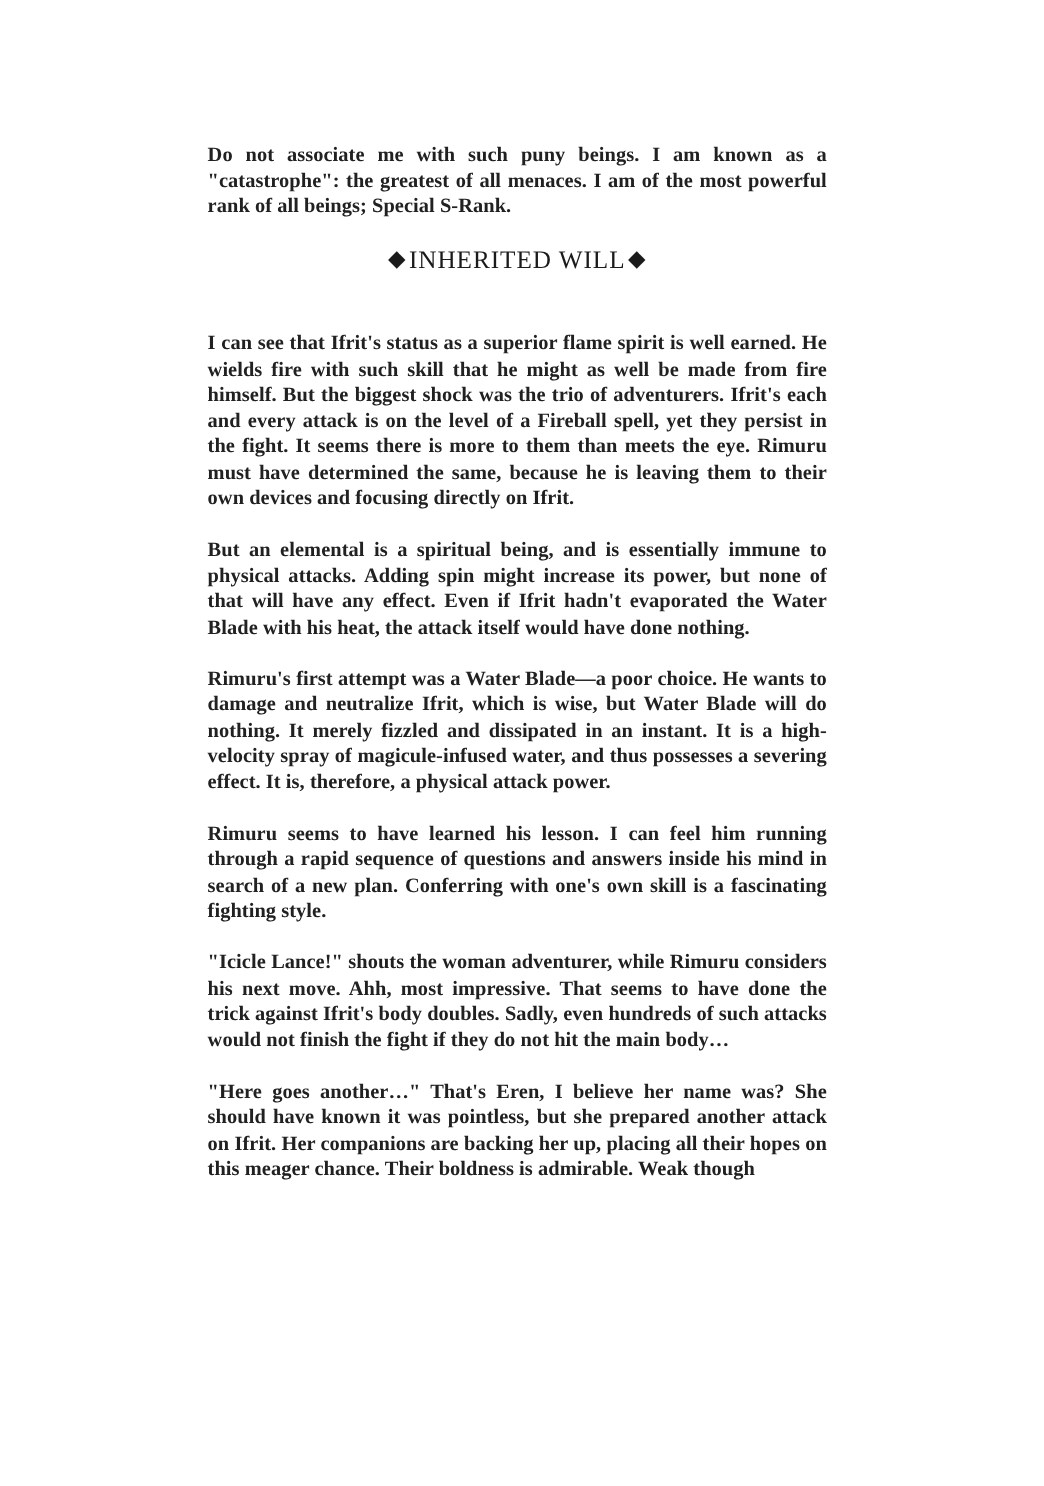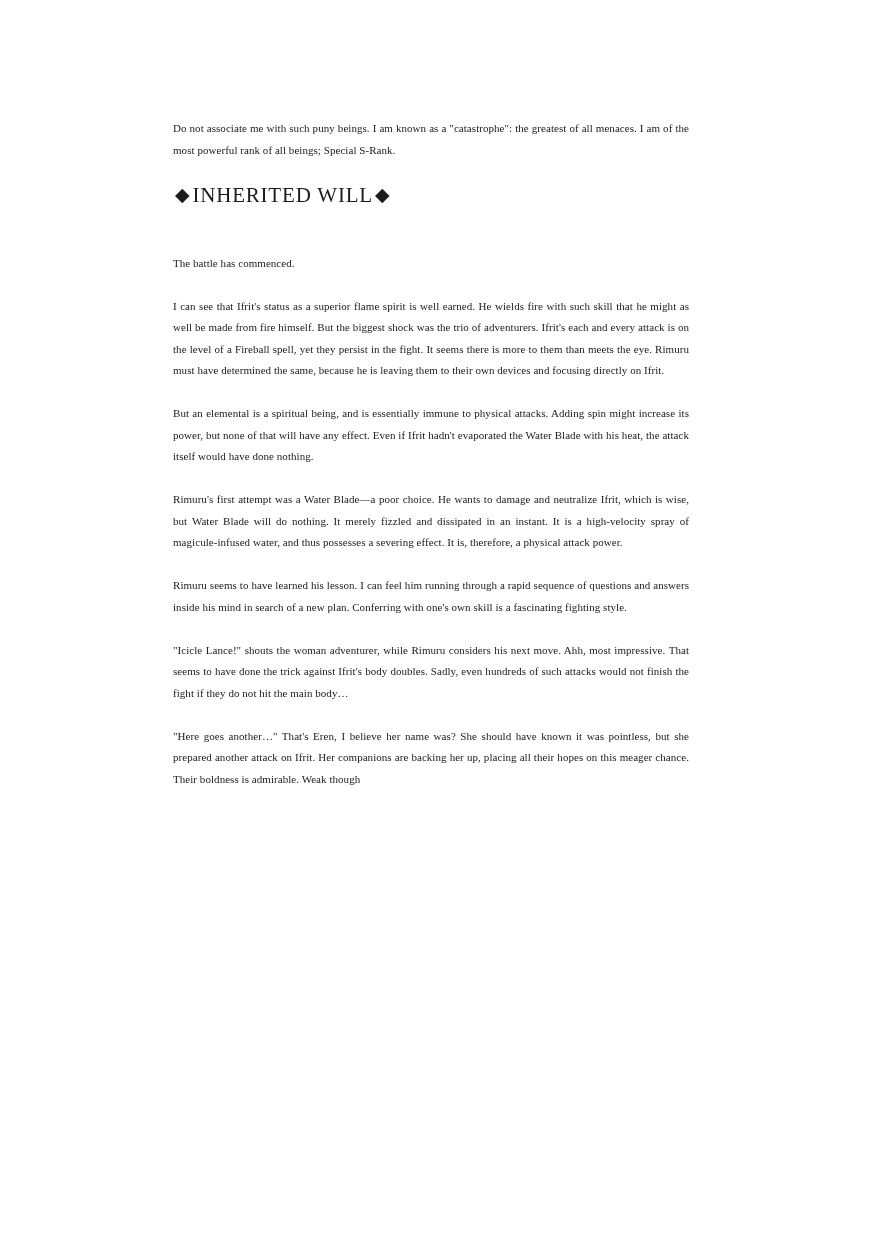--- a/index.html
+++ b/index.html
@@ -17,33 +17,35 @@
     color: #212121;
   }
   .text-column {
     position: absolute;
     left: 173px;
     top: 118px;
     width: 516px;
   }
   .para {
     margin: 0 0 21.5px 0;
-    font-size: 11px;
+    font-size: 17px;
     line-height: 21.5px;
     text-align: justify;
     letter-spacing: 0.05px;
+    font-weight: bold;
   }
   .para em {
     font-style: italic;
   }
   .chapter-heading {
     margin: 21px 0 45px 0;
     font-size: 21px;
     line-height: 24px;
     font-weight: normal;
+    text-align: center;
     letter-spacing: 0.8px;
     color: #1b1b1b;
   }
   .chapter-heading .diamond {
     font-size: 19px;
     padding: 0 2px;
     position: relative;
     top: -1px;
   }
 </style>
@@ -51,21 +53,20 @@
 <body>
 
 <div class="page">
   <div class="text-column">
 
     <p class="para">Do not associate me with such puny beings. I am known as a "catastrophe": the greatest of all menaces. I am of the most powerful rank of all beings; Special S-Rank.</p>
 
 
     <h1 class="chapter-heading"><span class="diamond">◆</span><span>INHERITED WILL</span><span class="diamond">◆</span></h1>
 
-    <p class="para">The battle has commenced.</p>
 
     <p class="para">I can see that Ifrit's status as a superior flame spirit is well earned. He wields fire with such skill that he might as well be made from fire himself. But the biggest shock was the trio of adventurers. Ifrit's each and every attack is on the level of a Fireball spell, yet they persist in the fight. It seems there is more to them than meets the eye. Rimuru must have determined the same, because he is leaving them to their own devices and focusing directly on Ifrit.</p>
 
     <p class="para">But an elemental is a spiritual being, and is essentially immune to physical attacks. Adding spin might increase its power, but none of that will have any effect. Even if Ifrit hadn't evaporated the Water Blade with his heat, the attack itself would have done nothing.</p>
 
     <p class="para">Rimuru's first attempt was a Water Blade—a poor choice. He wants to damage and neutralize Ifrit, which is wise, but Water Blade will do nothing. It merely fizzled and dissipated in an instant. It is a high-velocity spray of magicule-infused water, and thus possesses a severing effect. It is, therefore, a physical attack power.</p>
 
     <p class="para">Rimuru seems to have learned his lesson. I can feel him running through a rapid sequence of questions and answers inside his mind in search of a new plan. Conferring with one's own skill is a fascinating fighting style.</p>
 
     <p class="para">"Icicle Lance!" shouts the woman adventurer, while Rimuru considers his next move. Ahh, most impressive. That seems to have done the trick against Ifrit's body doubles. Sadly, even hundreds of such attacks would not finish the fight if they do not hit the main body…</p>

